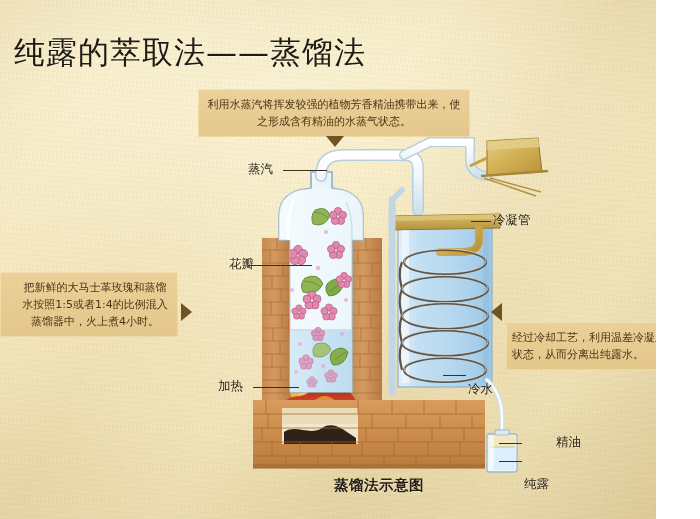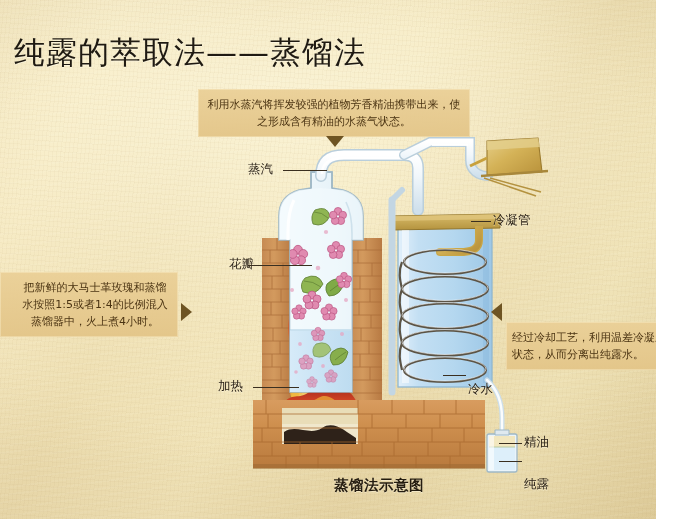--- a/index.html
+++ b/index.html
@@ -130,21 +130,21 @@
   #cap-steam   { left: 248px; top: 161px; }
   #lead-steam  { left: 283px; top: 170px; width: 44px; }
   #cap-petal   { left: 229px; top: 256px; }
   #lead-petal  { left: 248px; top: 265px; width: 64px; }
   #cap-heat    { left: 218px; top: 378px; text-align: center; }
   #lead-heat   { left: 253px; top: 387px; width: 46px; }
   #cap-cond    { left: 493px; top: 212px; }
   #lead-cond   { left: 471px; top: 221px; width: 20px; }
   #cap-cold    { left: 468px; top: 381px; }
   #lead-cold   { left: 443px; top: 375px; width: 23px; }
-  #cap-oil     { left: 524px; top: 434px; }
+  #cap-oil     { left: 556px; top: 434px; }
   #lead-oil    { left: 499px; top: 443px; width: 23px; }
   #cap-hydro   { left: 524px; top: 452px; margin-top: 24px; }
   #lead-hydro  { left: 499px; top: 461px; width: 23px; }
 
   #caption {
     position: absolute;
     left: 334px; top: 476px;
     font-size: 14.5px;
     font-weight: bold;
     color: #241c10;

